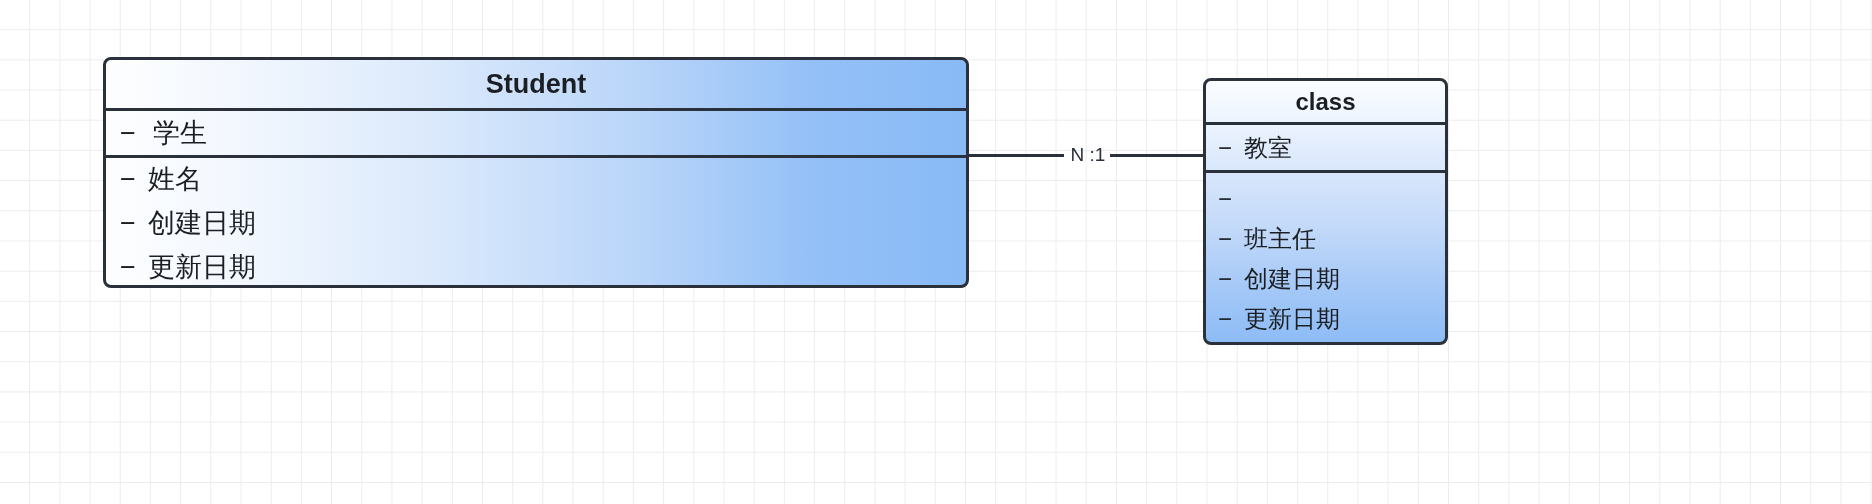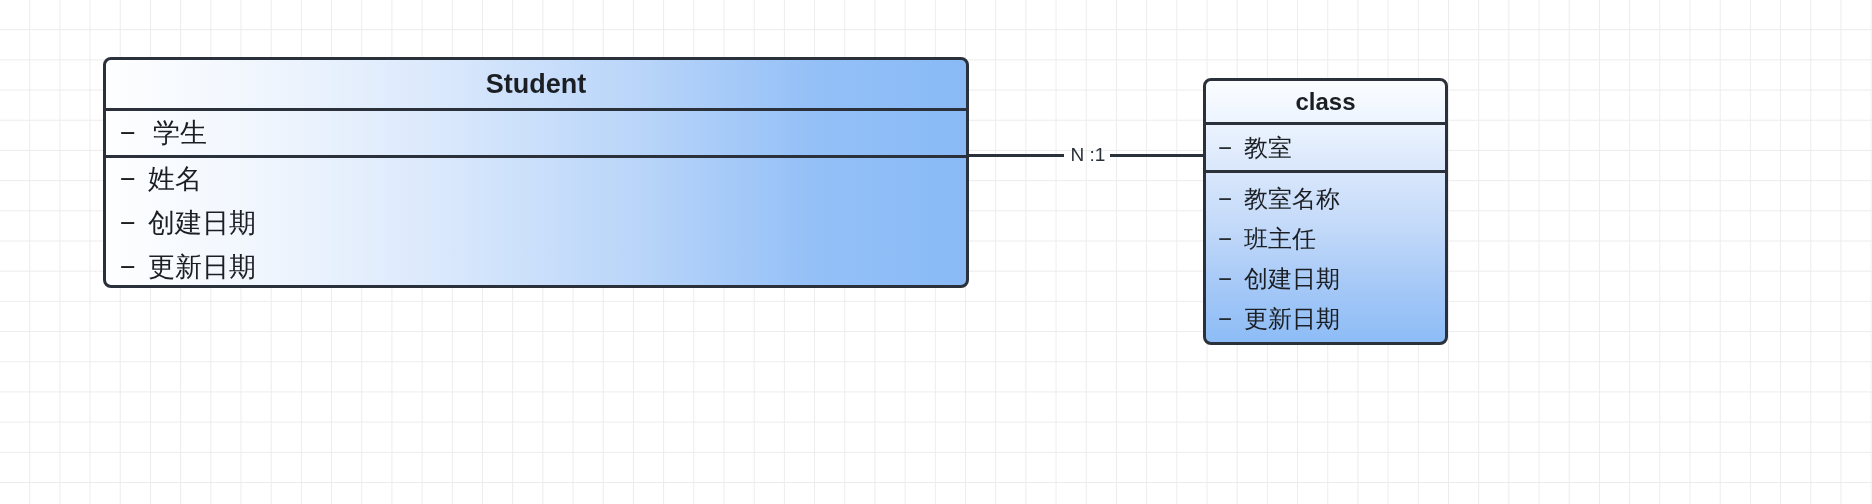--- a/index.html
+++ b/index.html
@@ -206,21 +206,20 @@
     <div class="uml-compartment with-sep" id="class-comp-1">
       <div class="uml-attr">
         <span class="attr-vis">−</span>
         <span class="attr-name">教室</span>
       </div>
     </div>
 
     <div class="uml-compartment" id="class-comp-2">
       <div class="uml-attr">
         <span class="attr-vis">−</span>
-        <span class="attr-name">教室名称</span>
       </div>
       <div class="uml-attr">
         <span class="attr-vis">−</span>
         <span class="attr-name">班主任</span>
       </div>
       <div class="uml-attr">
         <span class="attr-vis">−</span>
         <span class="attr-name">创建日期</span>
       </div>
       <div class="uml-attr">

